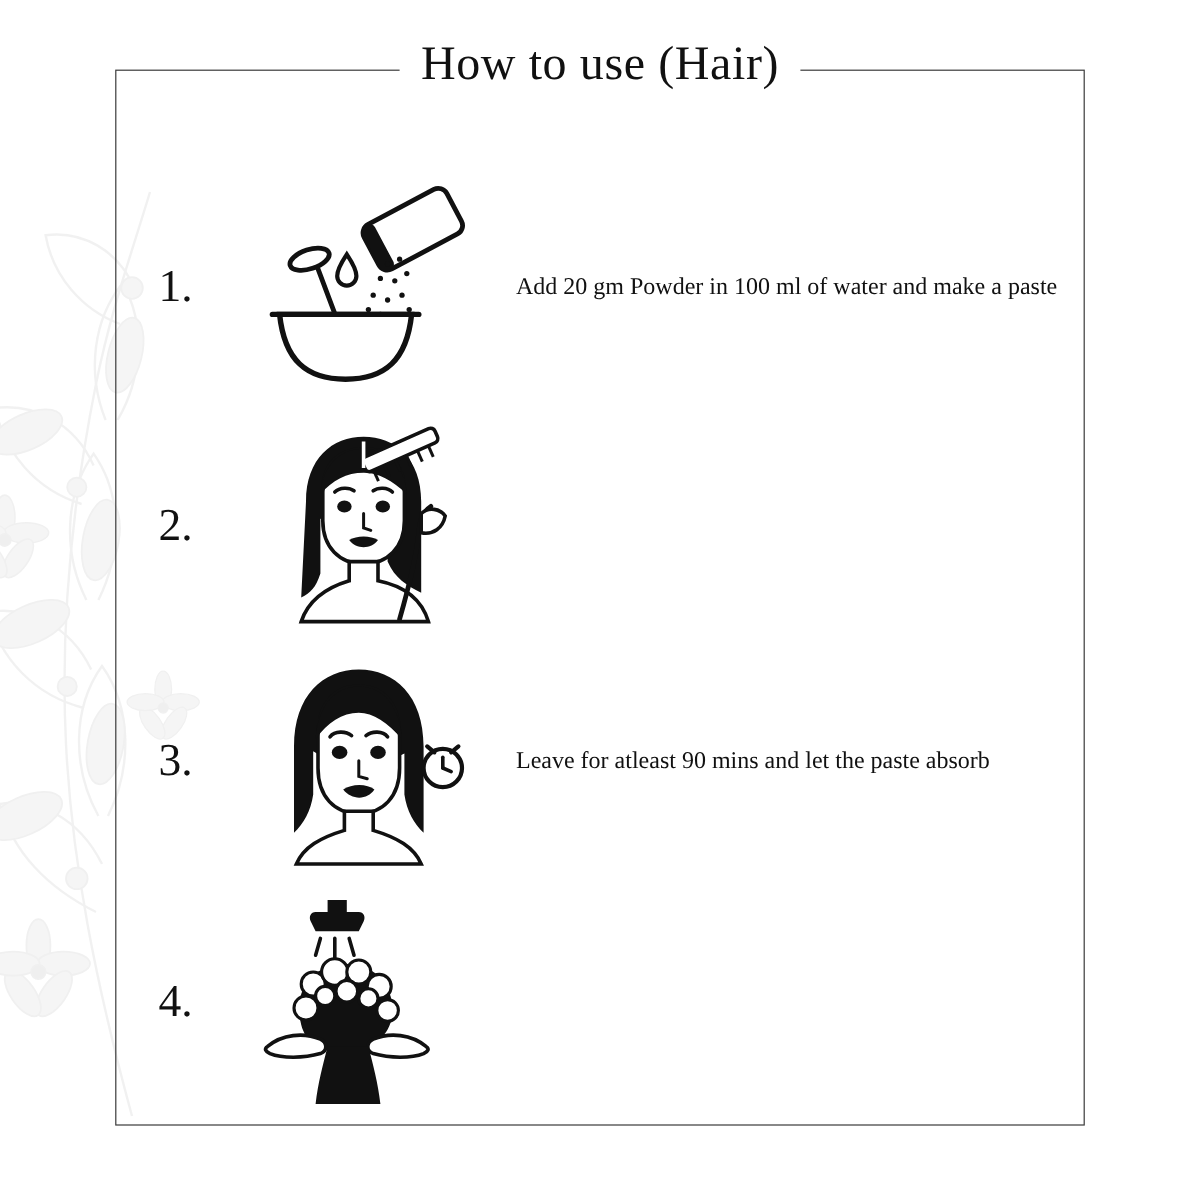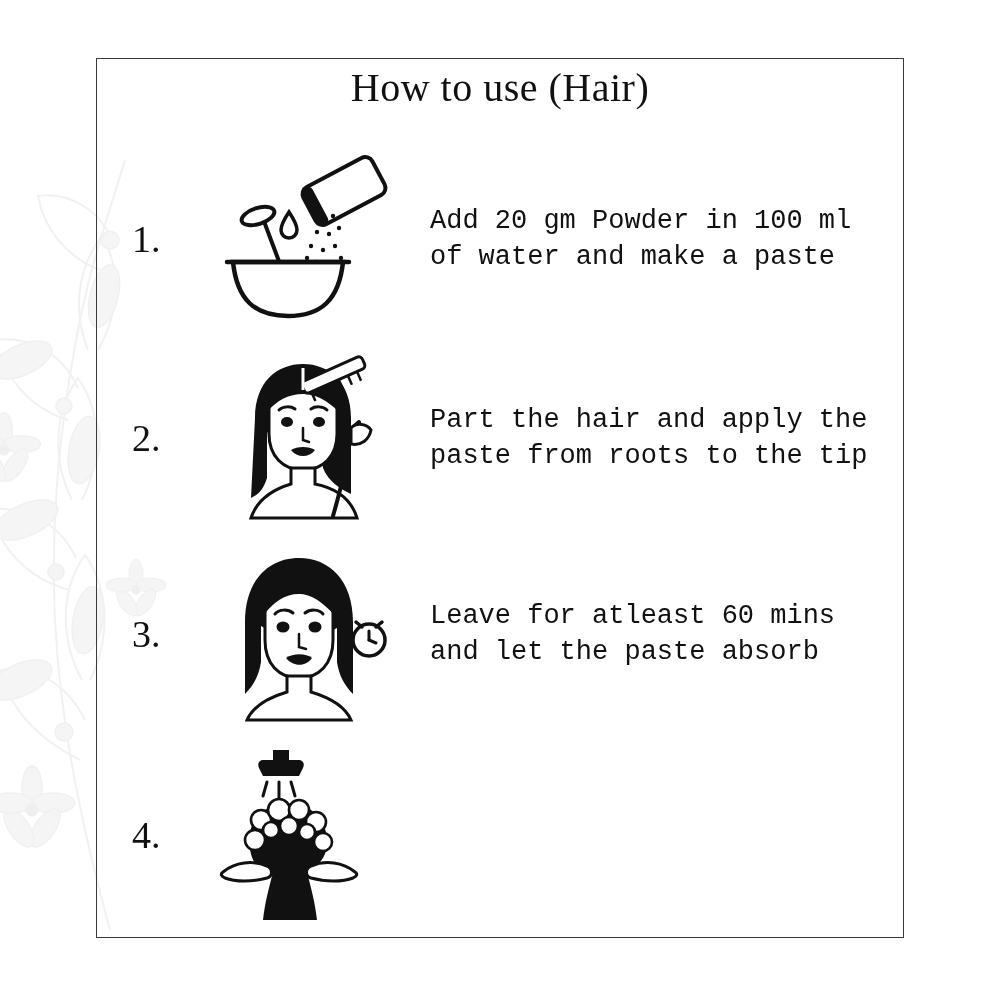--- a/index.html
+++ b/index.html
@@ -38,21 +38,20 @@
     background: transparent;
   }
 
   .title-wrap {
     position: absolute;
     left: 0;
     right: 0;
     top: 30px;
     text-align: center;
     pointer-events: none;
-    margin-top: 35px;
   }
   .title {
     display: inline-block;
     background: #ffffff;
     padding: 0 18px;
     font-size: 40px;
     line-height: 46px;
     letter-spacing: 0.5px;
     font-weight: 400;
     color: #111111;
@@ -92,24 +91,24 @@
     width: 190px;
     flex: 0 0 190px;
     display: flex;
     align-items: center;
     justify-content: center;
   }
 
   .step-text {
     flex: 1 1 auto;
     padding-left: 34px;
-    font-size: 27px;
+    font-size: 20px;
     line-height: 36px;
     color: #111111;
-    font-family: Liberation Mono, monospace;
+    font-family: Liberation Serif, serif;
   }
 
   
   .step-1 { margin-top: 4px; }
   .step-2 { margin-top: 6px; }
   .step-3 { margin-top: 2px; }
   .step-4 { margin-top: 8px; }
 
   svg { display: block; }
 </style>
@@ -252,21 +251,20 @@
               <line x1="128" y1="35" x2="128" y2="45"></line>
               <line x1="138" y1="35" x2="138" y2="45"></line>
               <line x1="148" y1="35" x2="148" y2="45"></line>
             </g>
           </g>
 
           <line x1="92" y1="20" x2="92" y2="42" stroke="#ffffff" stroke-width="3"></line>
         </g>
       </svg>
     </div>
-    <div class="step-text">Part the hair and apply the paste from roots to the tip</div>
   </div>
 
   <div class="step step-3">
     <div class="step-icon-num step-num">3.</div>
     <div class="step-icon">
       <svg width="180" height="180" viewBox="0 0 180 180" xmlns="http://www.w3.org/2000/svg">
         <g>
 
           <path d="M34 78 C34 36 58 14 88 14 C118 14 142 36 142 78 L142 150 C134 142 128 132 126 118 L126 84 C108 94 68 94 50 82 L50 118 C48 132 42 142 34 150 Z" fill="#111111"></path>
 
@@ -289,21 +287,21 @@
           <g transform="translate(158 96)">
             <circle cx="0" cy="0" r="16" fill="#ffffff" stroke="#111111" stroke-width="3.5"></circle>
             <path d="M-7 -13 L-13 -18" stroke="#111111" stroke-width="3.5" stroke-linecap="round"></path>
             <path d="M7 -13 L13 -18" stroke="#111111" stroke-width="3.5" stroke-linecap="round"></path>
             <line x1="0" y1="0" x2="0" y2="-9" stroke="#111111" stroke-width="3" stroke-linecap="round"></line>
             <line x1="0" y1="0" x2="7" y2="3" stroke="#111111" stroke-width="3" stroke-linecap="round"></line>
           </g>
         </g>
       </svg>
     </div>
-    <div class="step-text">Leave for atleast 60 mins and let the paste absorb</div>
+    <div class="step-text">Leave for atleast 90 mins and let the paste absorb</div>
   </div>
 
   <div class="step step-4">
     <div class="step-num">4.</div>
     <div class="step-icon">
       <svg width="180" height="185" viewBox="0 0 180 185" xmlns="http://www.w3.org/2000/svg">
         <g>
 
           <path d="M62 8 L78 8 L78 18 L62 18 Z" fill="#111111"></path>
           <path d="M52 18 L88 18 C92 18 94 22 92 26 L88 34 L52 34 L48 26 C46 22 48 18 52 18 Z" fill="#111111"></path>

